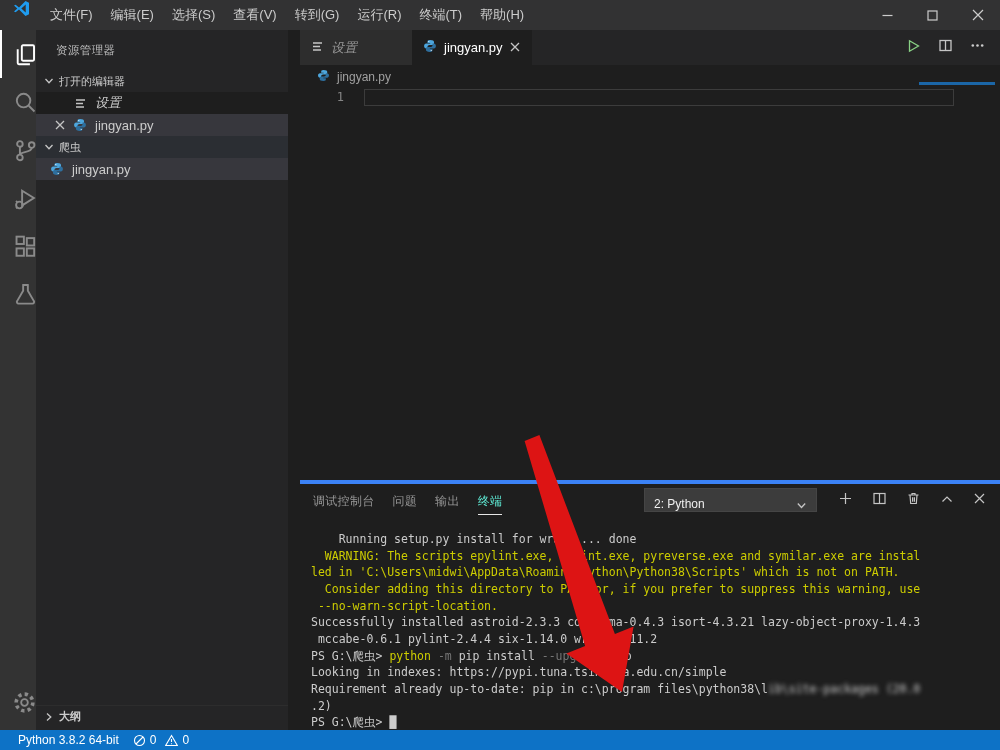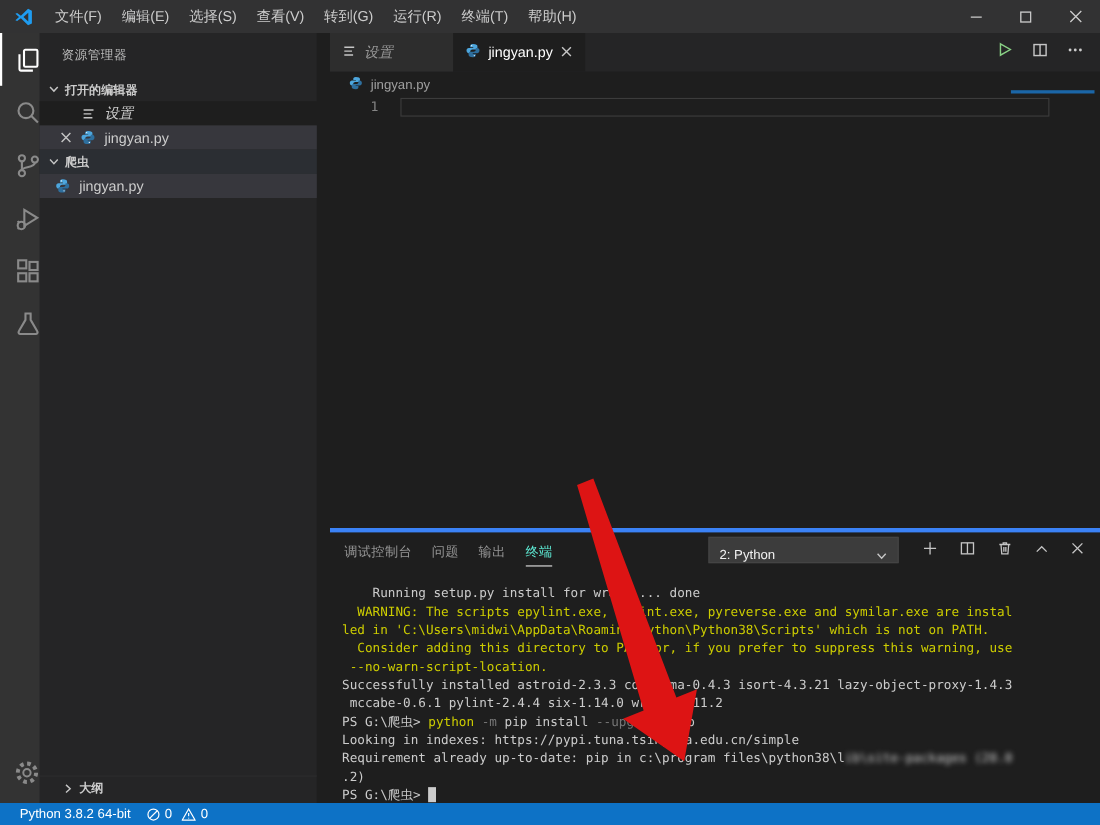--- a/index.html
+++ b/index.html
@@ -1,51 +1,51 @@
 <!DOCTYPE html>
 <html style="--term-yellow: #cdcd00;"><head>
 <meta charset="utf-8">
 <style>
   *{margin:0;padding:0;box-sizing:border-box}
   html,body{width:1000px;height:750px;overflow:hidden}
   body{font-family:"Liberation Sans",sans-serif;background:#1e1e1e}
   .app{position:relative;width:1000px;height:750px;background:#1e1e1e;color:#ccc}
 
   
-  .titlebar{position:absolute;left:0;top:0;right:0;height:30px;background:#323233;display:flex;align-items:center;font-size:13px;color:#cccccc;z-index:6}
+  .titlebar{position:absolute;left:0;top:0;right:0;height:30px;background:#323233;display:flex;align-items:flex-start;font-size:13px;color:#cccccc;z-index:6}
   .logo{width:17px;height:17px;margin:0 11px 0 13px;flex:none}
   .menu{padding:0 9px;height:30px;line-height:30px;cursor:default;white-space:nowrap}
   .win-title{position:absolute;left:478px;width:400px;text-align:center;font-size:12.5px;color:#cccccc;white-space:nowrap}
   .win-controls{position:absolute;right:0;top:0;display:flex;height:30px}
   .win-btn{width:45px;height:30px;display:flex;align-items:center;justify-content:center}
 
   
   .activitybar{position:absolute;left:0;top:30px;width:48px;bottom:20px;background:#333333}
   .ab-item{height:48px;display:flex;align-items:center;justify-content:center;border-left:2px solid transparent}
   .ab-item.active{border-left-color:#ffffff}
   .ab-item svg{stroke:#8a8a8a;fill:none;stroke-width:1.3}
   .ab-item.active svg{stroke:#ffffff}
   .ab-gear{position:absolute;bottom:8px;left:0;width:48px;height:40px;display:flex;align-items:center;justify-content:center}
   .ab-gear svg{stroke:#8a8a8a;fill:none}
 
   
   .sidebar{position:absolute;left:36px;top:30px;width:252px;bottom:20px;background:#252526;font-size:13px;color:#cccccc}
   .sb-title{padding:13px 0 12px 20px;font-size:11.5px;color:#bcbcbc;letter-spacing:.4px}
-  .sb-section{height:22px;display:flex;align-items:center;font-size:11px;font-weight:700;color:#cccccc;padding-left:5px}
+  .sb-section{height:22px;display:flex;align-items:center;font-size:11px;font-weight:400;color:#cccccc;padding-left:5px}
   .sb-section .chev{width:16px;display:flex;justify-content:center;margin-right:2px}
   .sb-row{height:22px;display:flex;align-items:center}
   .slot-close{width:16px;margin-left:16px;display:flex;justify-content:center;align-items:center}
   .fileicon{width:16px;margin-left:4px;display:flex;justify-content:center;align-items:center}
   .sb-row .label{margin-left:7px;white-space:nowrap}
   .row-settings{background:#1e1e1e}
   .row-settings .label{font-style:italic}
   .row-selected{background:#37373d}
   .row-folder{background:#2b2e33}
   .exp-indent{width:16px;margin-left:13px;display:flex;justify-content:center;align-items:center}
-  .sb-outline{position:absolute;bottom:3px;left:0;right:0;height:22px;display:flex;align-items:center;font-size:11px;font-weight:700;padding-left:18px;border-top:1px solid #2d2d2d}
+  .sb-outline{position:absolute;bottom:3px;left:0;right:0;height:22px;display:flex;align-items:center;font-size:11px;font-weight:700;padding-left:5px;border-top:1px solid #2d2d2d}
   .sb-outline .chev{width:16px;display:flex;justify-content:center;margin-right:2px}
   .icon-stroke{stroke:#c5c5c5;fill:none;stroke-width:1.3}
 
   
   .editor{position:absolute;left:300px;top:30px;right:0;height:450px;background:#1e1e1e}
   .tabbar{height:35px;background:#252526;display:flex;align-items:stretch}
   .tab{display:flex;align-items:center;padding:0 11px;font-size:13px;gap:7px;white-space:nowrap}
   .tab-settings{width:112px;background:#2d2d2d;color:#969696;font-style:italic}
   .tab-active{width:120px;background:#1e1e1e;color:#ffffff}
   .editor-actions{margin-left:auto;display:flex;align-items:center;gap:17px;padding-right:15px}

